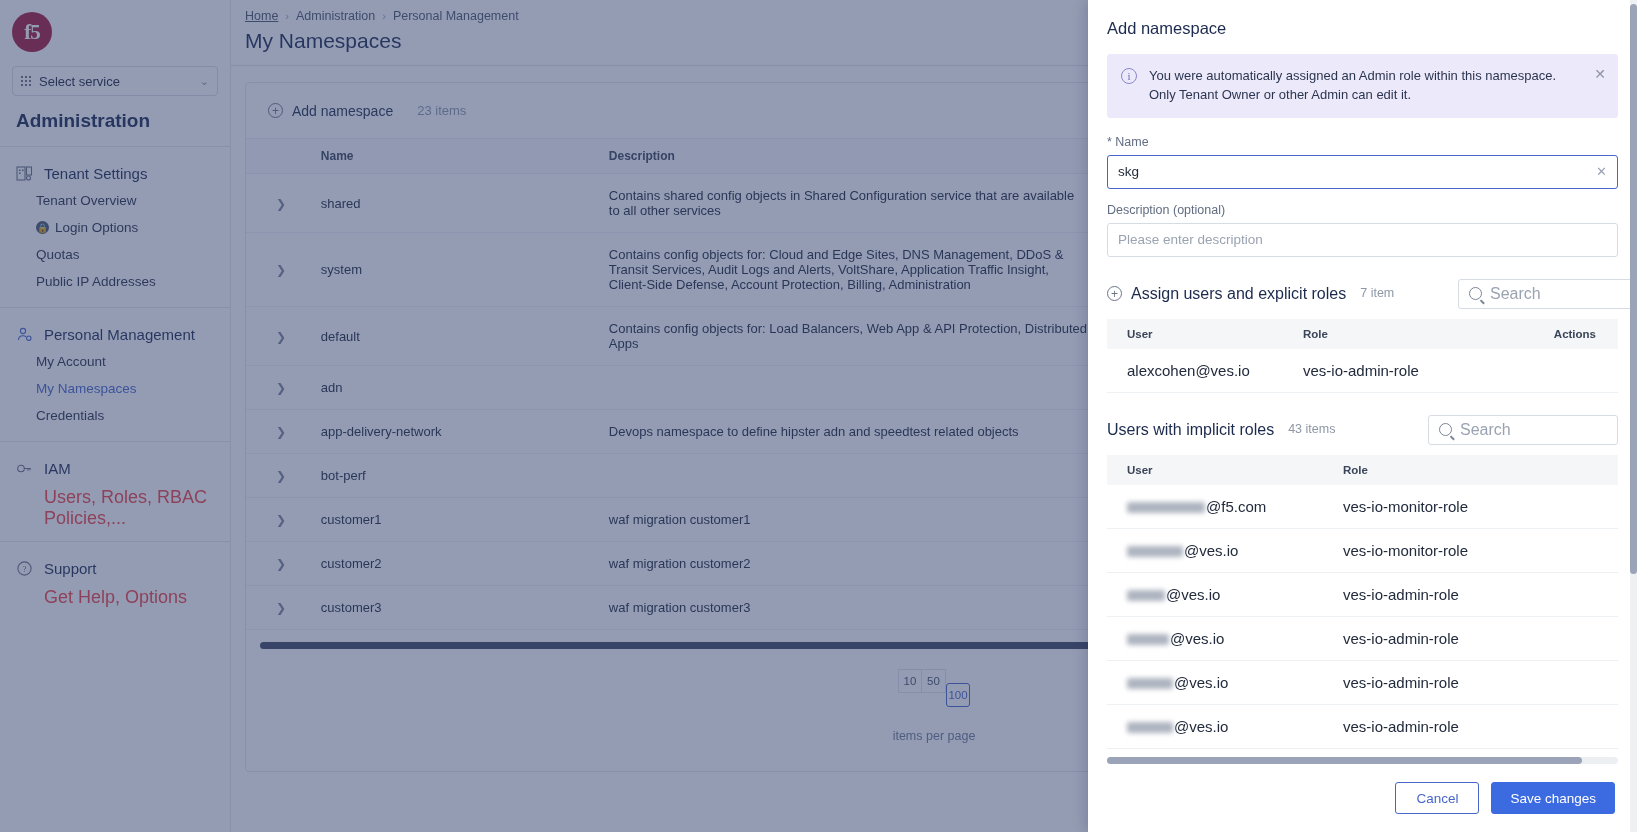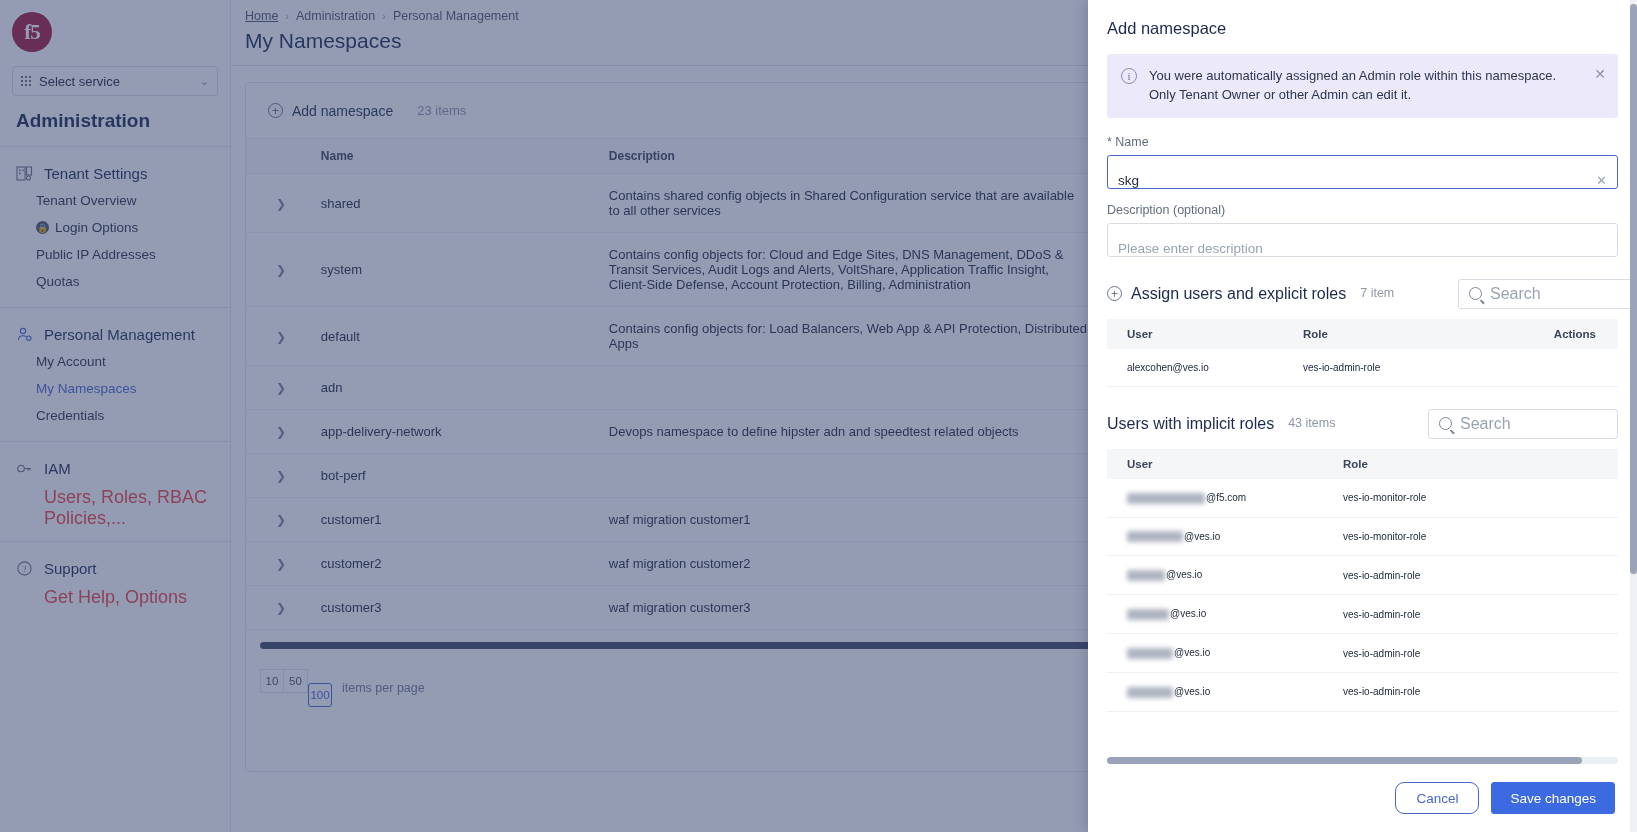--- a/index.html
+++ b/index.html
@@ -118,21 +118,21 @@
   .col-name { width: 250px; }
   .col-desc { width: 430px; }
   .col-iam { width: 130px; }
   .chev-r { color: #7b8598; font-size: 12px; }
   .iam-num { color: #4766c9; }
 
   .hscroll-track {
     margin: 12px 14px 0 14px; height: 7px; border-radius: 4px; background: #eceff2;
   }
   .hscroll-thumb { height: 7px; border-radius: 4px; background: #3f4a63; width: 96%; }
-  .per-page-row { display: flex; align-items: center; gap: 10px; padding: 20px 14px 0 14px; }
+  .per-page-row { display: flex; align-items: center; gap: 22px; padding: 20px 14px 0 14px; flex-direction: column; }
   .pp-group { display: flex; }
   .pp { width: 24px; height: 24px; border: 1px solid #dfe3e8; border-left: none;
         display: flex; align-items:center; justify-content:center; font-size: 11.5px; color:#4a5365; }
   .pp:first-child { border-left: 1px solid #dfe3e8; }
   .pp.sel { border: 1.4px solid #4766c9; color: #4766c9; border-radius: 3px; margin-top: 14px; }
   .pp-label { font-size: 12.5px; color: #6f7b91; }
 
   
   .dim {
     position: absolute; inset: 0;
@@ -163,21 +163,21 @@
     border-radius: 50%; border: 1.3px solid #8b86c9;
     color: #6f69b8; font-size: 11px; font-family: "Liberation Serif", serif;
     display: flex; align-items: center; justify-content: center;
   }
   .alert .txt { font-size: 13px; line-height: 1.45; color: #2c3550; flex: 1 1 auto; }
   .alert .x { color: #8d93a8; font-size: 14px; line-height: 1; cursor: pointer; }
 
   .field-label { font-size: 12.5px; color: #616c80; margin-bottom: 6px; }
   .input {
     height: 34px; border: 1px solid #d7dbe2; border-radius: 3px;
-    display: flex; align-items: flex-end; padding: 0 10px;
+    display: flex; align-items: center; padding: 0 10px;
     font-size: 13.5px; color: #1f2738; background: #fff;
   }
   .input.focused { border: 1.6px solid #4766c9; }
   .input .val { flex: 1 1 auto; }
   .input .ph { flex: 1 1 auto; color: #9aa3b2; }
   .input .clear { color: #9aa3b2; font-size: 13px; cursor: pointer; }
   .gap { height: 14px; }
 
   .section-head {
     display: flex; align-items: center; gap: 14px;
@@ -201,21 +201,21 @@
     content:''; position:absolute; right:-4px; bottom:-3px;
     width: 5px; height: 1.5px; background: #7b8598; transform: rotate(45deg);
   }
 
   table.mini { width: 100%; border-collapse: collapse; table-layout: fixed; }
   table.mini th {
     font-size: 11.5px; font-weight: bold; color: #3a4559; text-align: left;
     background: #f5f6f8; padding: 9px 6px;
   }
   table.mini td {
-    font-size: 10px; color: #222b3c; padding: 13px 6px;
+    font-size: 15px; color: #222b3c; padding: 13px 6px;
     border-bottom: 1px solid #eef1f4;
   }
   table.mini th.first, table.mini td.first { padding-left: 20px; }
   table.mini th.actions { text-align: right; padding-right: 22px; }
   .redact {
     display: inline-block; vertical-align: middle;
     height: 11px; background: #aeb4c0; border-radius: 2px;
     filter: blur(2.6px); margin-right: 1px;
   }
 
@@ -225,21 +225,21 @@
   }
   .panel-hscroll .thumb { height: 7px; border-radius: 4px; background: #9aa3b7; width: 93%; }
 
   .panel-footer {
     flex: 0 0 auto; height: 68px;
     display: flex; align-items: center; justify-content: flex-end;
     gap: 12px; padding: 0 22px;
     background: #fff;
   }
   .btn-secondary {
-    height: 32px; padding: 0 20px; border: 1px solid #4766c9; border-radius: 9px;
+    height: 32px; padding: 0 20px; border: 1px solid #4766c9; border-radius: 3px;
     background: #fff; color: #4766c9; font-size: 13.5px;
     display: flex; align-items: center; justify-content: center; cursor: pointer;
     font-family: "Liberation Sans", sans-serif;
   }
   .btn-primary {
     height: 32px; padding: 0 18px; border: 1px solid #3b6ae1; border-radius: 3px;
     background: #3b6ae1; color: #fff; font-size: 13.5px;
     display: flex; align-items: center; justify-content: center; cursor: pointer;
     font-family: "Liberation Sans", sans-serif;
   }
@@ -300,24 +300,24 @@
           <span class="label">Tenant Settings</span>
         </div>
         <div class="nav-item">
           <span>Tenant Overview</span>
         </div>
         <div class="nav-item">
           <span class="lock-ic">🔒</span>
           <span>Login Options</span>
         </div>
         <div class="nav-item">
+          <span>Quotas</span>
+        </div>
+        <div class="nav-item">
           <span>Public IP Addresses</span>
-        </div>
-        <div class="nav-item">
-          <span>Quotas</span>
         </div>
       </div>
 
       <div class="nav-sep"></div>
       <div class="nav-group">
         <div class="nav-head">
           <span class="ic">
             <svg width="17" height="17" viewBox="0 0 17 17">
                 <circle cx="7" cy="5" r="2.6" fill="none" stroke="#4766c9" stroke-width="1.1"></circle>
                 <path d="M2.5 14c0-2.6 2-4.2 4.5-4.2 1.2 0 2.3.4 3.1 1" fill="none" stroke="#4766c9" stroke-width="1.1"></path>

